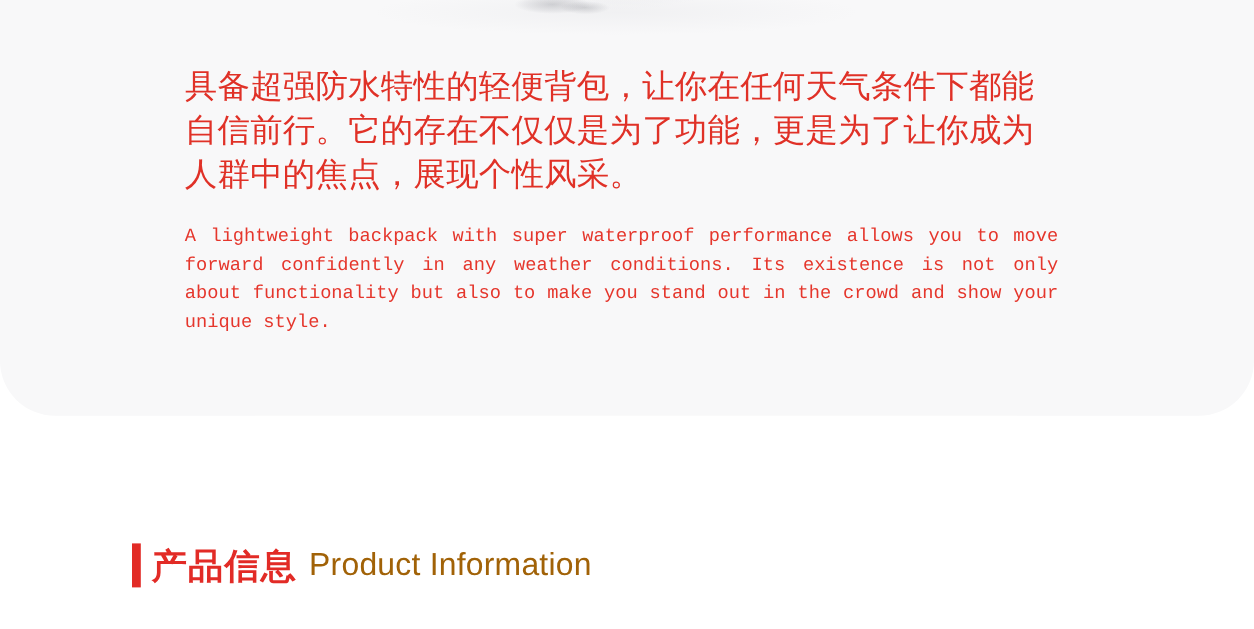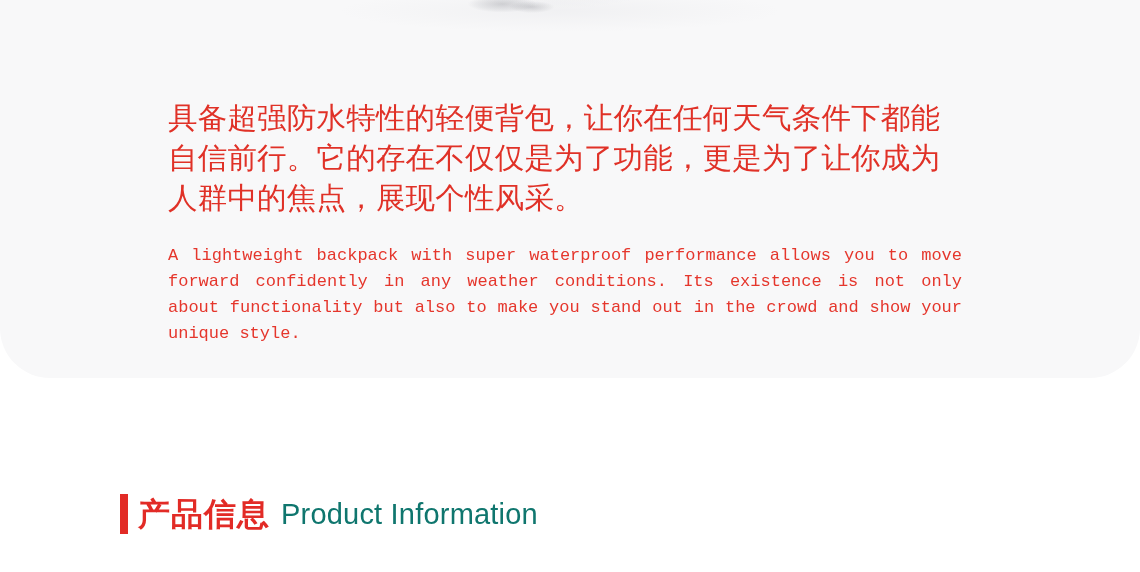--- a/index.html
+++ b/index.html
@@ -53,21 +53,21 @@
 
   .hero-inner {
     position: absolute;
     left: 168px;
     top: 0;
     width: 794px;
   }
 
   .headline {
     margin: 0;
-    padding-top: 98px;
+    padding-top: 58px;
     color: #e03127;
     font-size: 29.5px;
     line-height: 40px;
     font-weight: 500;
     letter-spacing: 0.2px;
     font-family: "DejaVu Sans", "Liberation Sans", sans-serif;
   }
 
   .subcopy {
     margin: 0;
@@ -99,21 +99,21 @@
   .heading-cn {
     color: #e22b26;
     font-size: 32px;
     line-height: 40px;
     font-weight: 700;
     letter-spacing: 1px;
     font-family: "DejaVu Sans", "Liberation Sans", sans-serif;
     white-space: nowrap;
   }
   .heading-en {
-    color: #0f766e;
+    color: #a16207;
     font-size: 29px;
     line-height: 40px;
     font-weight: 400;
     letter-spacing: 0.2px;
     margin-left: 11px;
     font-family: "Liberation Sans", "DejaVu Sans", sans-serif;
     white-space: nowrap;
   }
 </style>
 </head>

